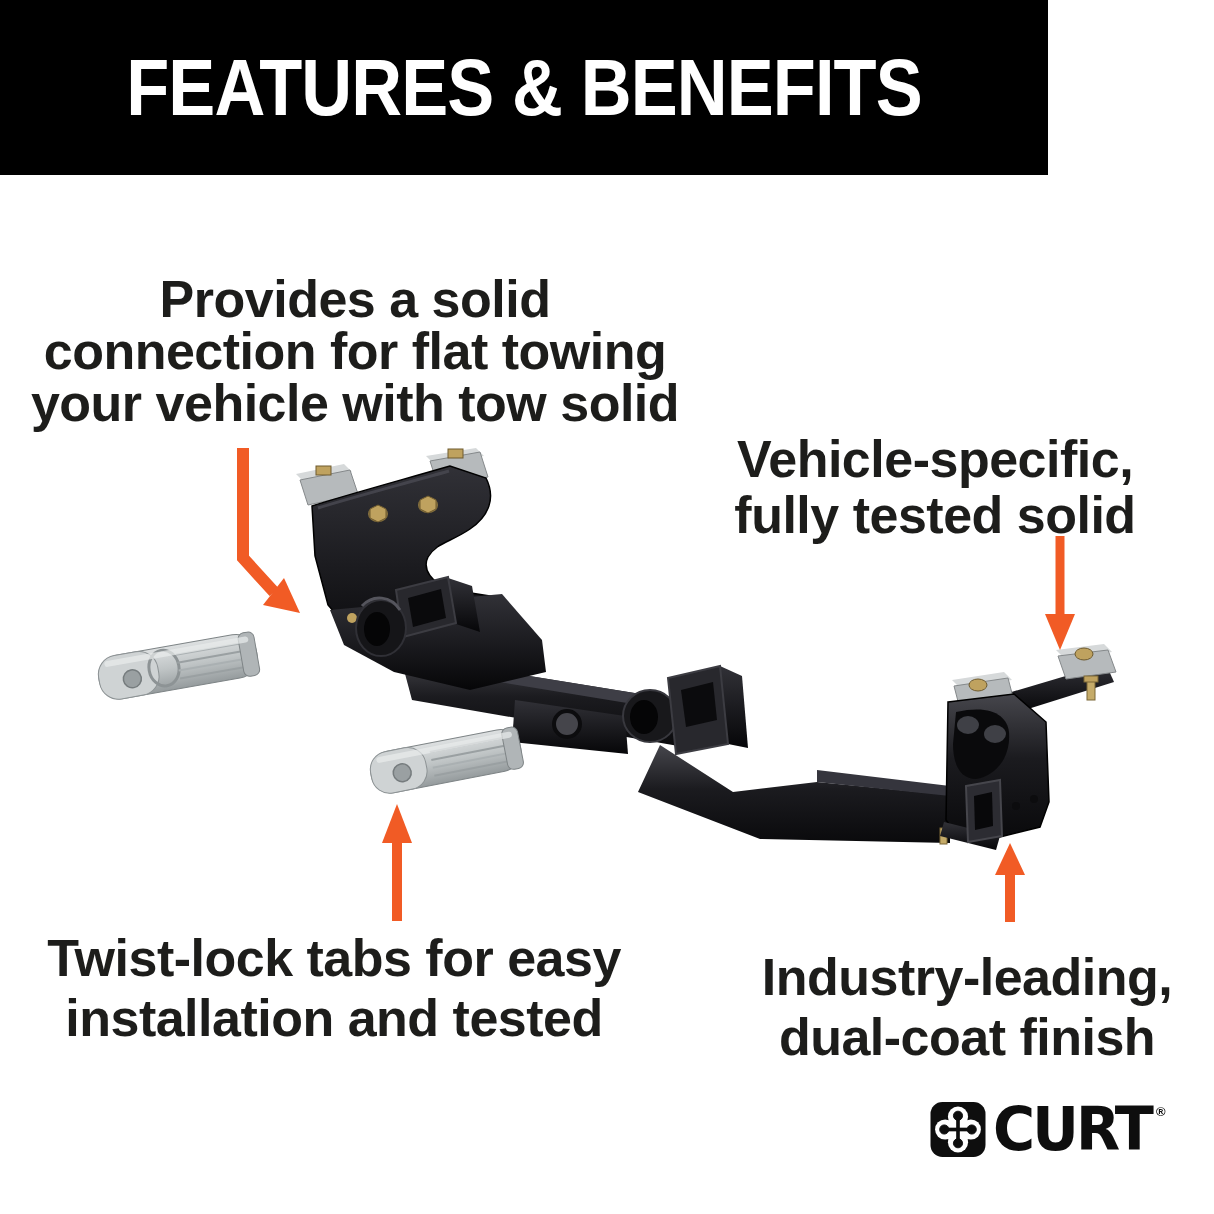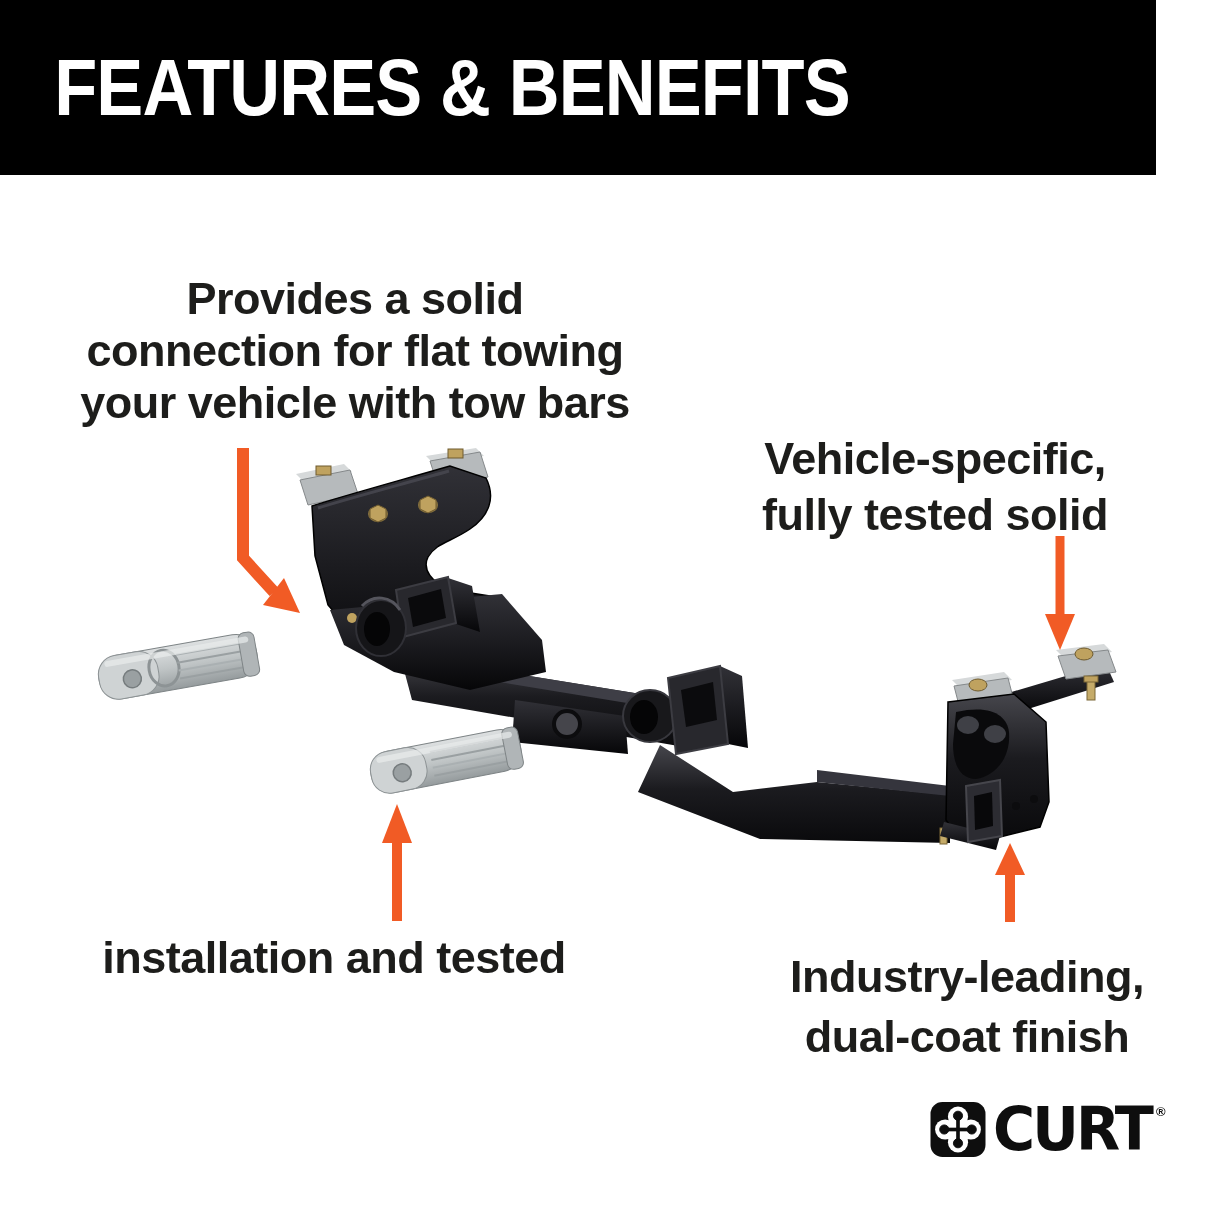--- a/index.html
+++ b/index.html
@@ -2,31 +2,31 @@
 <html><head>
 <meta charset="utf-8">
 <style>
   html,body{margin:0;padding:0;background:#ffffff;}
   .page{
     position:relative;width:1214px;height:1214px;overflow:hidden;
     background:#ffffff;font-family:"Liberation Sans",sans-serif;
   }
   
   .header{
-    position:absolute;left:0;top:0;width:1156px;height:175px;background:#000000;
-    display:flex;align-items:center;
+    position:absolute;left:0;top:0;width:1048px;height:175px;background:#000000;
+    display:flex;align-items:center;justify-content:center;
   }
   .header h1{
     margin:0;color:#ffffff;font-size:80px;font-weight:bold;letter-spacing:-1px;
     transform:scaleX(0.88);transform-origin:center;white-space:nowrap;
   }
   
   .callout{
     position:absolute;text-align:center;color:#1d1d1b;font-weight:bold;
-    font-size:45px;letter-spacing:-0.5px;
+    font-size:52px;letter-spacing:-0.5px;
   }
   .callout .line{white-space:nowrap;}
   #callout-1{left:30px;top:273px;width:650px;line-height:52px;}
   #callout-2{left:685px;top:404px;width:500px;line-height:56px;margin-top:27px;}
   #callout-3{left:34px;top:928px;width:600px;line-height:60px;}
   #callout-4{left:717px;top:947px;width:500px;line-height:60px;}
   
   .art{position:absolute;left:0;top:0;width:1214px;height:1214px;}
   
   .logo{position:absolute;left:930px;top:1100px;width:250px;height:62px;padding-left:41px;}
@@ -185,27 +185,28 @@
     </g>
     <g>
       <path d="M1010,871 L1010,922" fill="none" stroke="#F15B25" stroke-width="10"></path>
       <polygon points="1010,843 995,875 1025,875" fill="#F15B25"></polygon>
     </g>
   </svg>
 
   <div class="callout" id="callout-1">
     <div class="line">Provides a solid</div>
     <div class="line">connection for flat towing</div>
-    <div class="line">your vehicle with tow bars</div>
+    <div class="line">your vehicle with tow solid</div>
   </div>
   <div class="callout" id="callout-2">
     <div class="line">Vehicle-specific,</div>
     <div class="line">fully tested solid</div>
   </div>
   <div class="callout" id="callout-3">
+    <div class="line">Twist-lock tabs for easy</div>
     <div class="line">installation and tested</div>
   </div>
   <div class="callout" id="callout-4">
     <div class="line">Industry-leading,</div>
     <div class="line">dual-coat finish</div>
   </div>
 
   <div class="logo">
     <svg class="tile" viewBox="0 0 60 60">
       <rect x="0" y="0" width="60" height="60" rx="13" fill="#0e0e0e"></rect>

